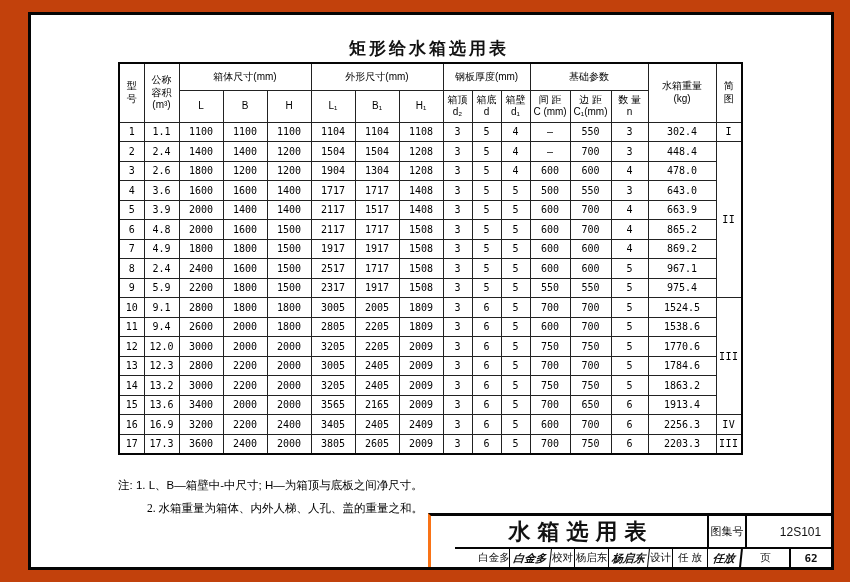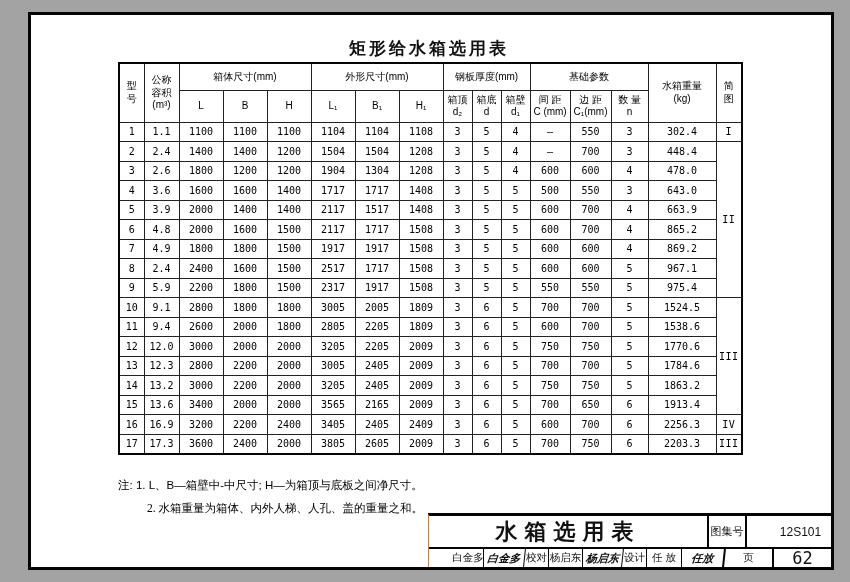--- a/index.html
+++ b/index.html
@@ -1,18 +1,18 @@
 <!DOCTYPE html>
 <html><head>
 <meta charset="utf-8">
 <style>
   * { margin:0; padding:0; box-sizing:border-box; }
   html,body { background:#ffffff; }
   .canvas {
-    position:relative; width:850px; height:582px; background:#a3a3a3;
+    position:relative; width:850px; height:582px; background:#c2410c;
     font-family:"Liberation Sans", sans-serif; color:#111; overflow:hidden;
   }
   .sheet {
     position:absolute; left:28px; top:12px; width:806px; height:558px;
     border:3px solid #050505; background:#fff;
   }
   
   .doc-title {
     position:absolute; left:87px; top:22px; width:622px;
     text-align:center; font-size:17px; font-weight:bold; letter-spacing:3px;
@@ -39,21 +39,21 @@
   }
   td.sketch {
     font-family:"Liberation Serif", serif; font-size:11px; letter-spacing:0.5px;
   }
   
   .notes { position:absolute; left:87px; top:464px; font-size:11.5px; line-height:1.1; color:#000; }
   .notes .n2 { margin-left:29px; margin-top:10px;font-family:Liberation Serif, serif; }
   
   .titleblock {
     position:absolute; right:0; bottom:0; width:403px; background:#fff;
-    border-left:1px solid #f97316; border-top:3px solid #050505;
+    border-left:3px solid #f97316; border-top:3px solid #050505;padding-left:24px;
   }
   .tb-main { display:flex; height:33px; border-bottom:2px solid #050505; }
   .tb-title {
     flex:1; border-right:2px solid #050505; text-align:center;
     font-size:22px; font-weight:bold; letter-spacing:7px; line-height:32px;
   }
   .tb-atlas-label {
     width:38px; border-right:2px solid #050505; display:flex;
     align-items:center; justify-content:center; font-size:11px;
   }
@@ -72,22 +72,22 @@
   .tb-bottom > div:nth-child(1){ width:24px;margin-top:30px; }
   .tb-bottom > div:nth-child(2){ width:31px; }
   .tb-bottom > div:nth-child(3){ width:41px; }
   .tb-bottom > div:nth-child(4){ width:24px; }
   .tb-bottom > div:nth-child(5){ width:34px; }
   .tb-bottom > div:nth-child(6){ width:40px; }
   .tb-bottom > div:nth-child(7){ width:24px; }
   .tb-bottom > div:nth-child(8){ width:35px; }
   .tb-bottom > div.sig-last { flex:1; border-right:2px solid #050505; }
   .tb-page-label { width:49px; border-right:2px solid #050505 !important; }
-  .tb-page-no { width:57px; border-right:none !important;
-    font-family:"DejaVu Sans Mono", monospace; font-size:17px; }
+  .tb-page-no { width:40px; border-right:none !important;
+    font-family:"DejaVu Sans Mono", monospace; font-size:11px;font-weight:bold; }
 </style>
 </head>
 <body>
 
 <div class="canvas">
   <div class="sheet">
 
     <div class="doc-title">矩形给水箱选用表</div>
 
     <table class="main">

